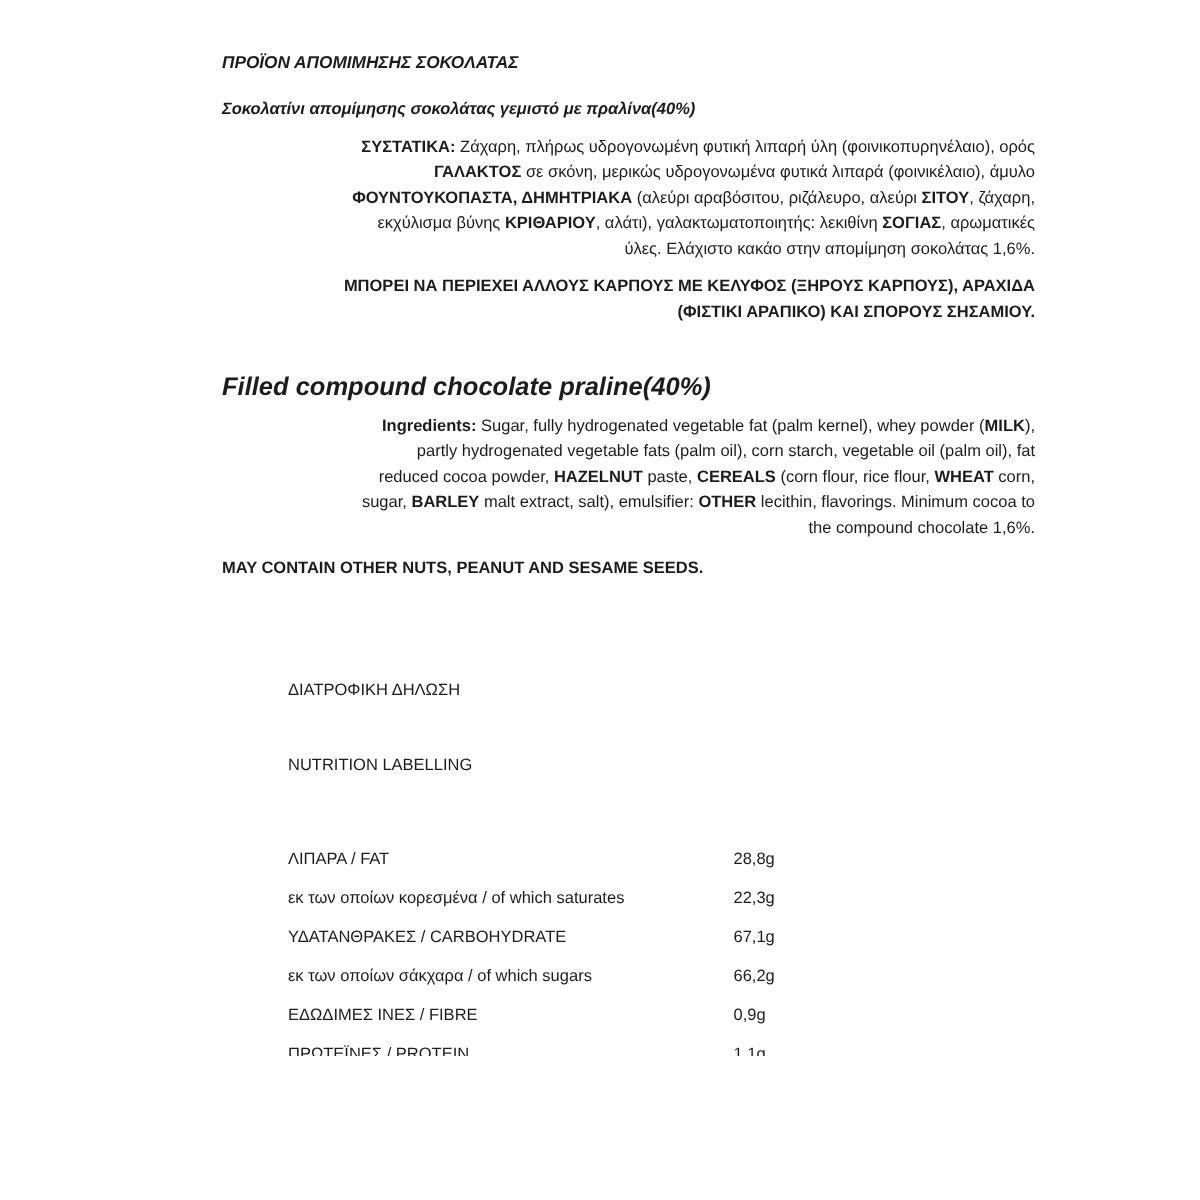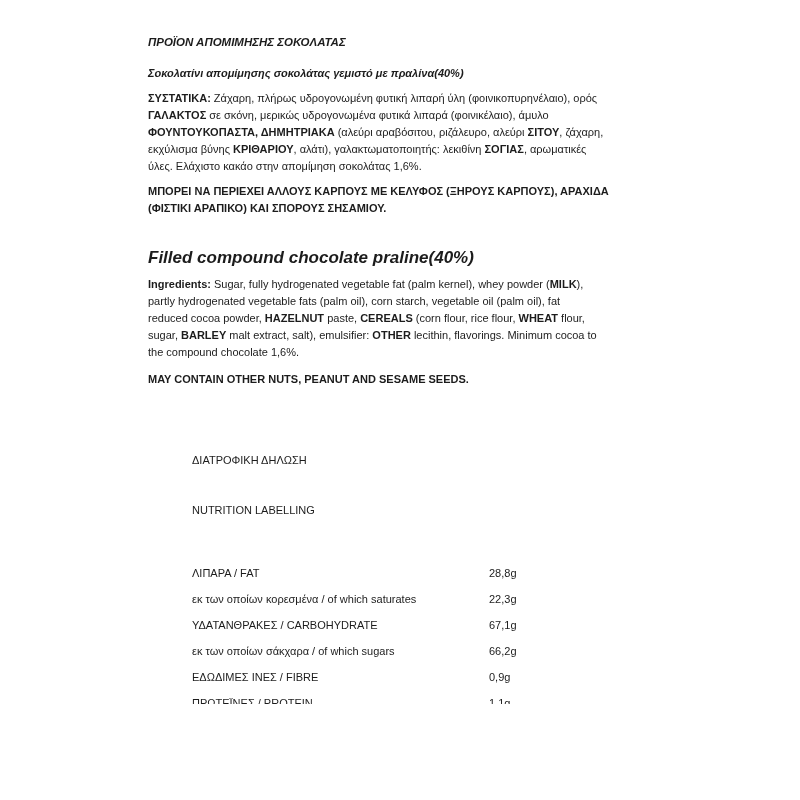--- a/index.html
+++ b/index.html
@@ -12,21 +12,21 @@
   .page {
     box-sizing: border-box;
     width: 800px; height: 704px;
     padding: 34px 110px 0 148px;
     background: #ffffff;
     overflow: hidden;
   }
   .txt { font-size: 11px; line-height: 17px; }
   .b { font-weight: bold; }
   .i { font-style: italic; }
-  .line { white-space: pre; }
+  .line { white-space: pre; text-align: right; }
   .title    { font-size: 11.5px; line-height: 17px; margin: 0 0 14px 0; }
   .subtitle { font-size: 11px;   line-height: 17px; margin: 0 0 8px 0; }
   .para-gr-ing   { margin: 0 0 8px 0; }
   .para-gr-allg  { margin: 0 0 32px 0; }
   .title-en      { font-size: 17px; line-height: 17px; margin: 0 0 10px 0; }
   .para-en-ing   { margin: 0 0 10px 0; }
   .para-en-allg  { margin: 0 0 30px 0; white-space: pre; }
   .ntable { margin: 0; }
   .nrow { display: flex; align-items: flex-start; margin-left: 44px; }
   .nhead { line-height: 16px; margin-bottom: 13px; }
@@ -57,21 +57,21 @@
   <div class="para-gr-allg txt">
       <div class="line"><span class="b">ΜΠΟΡΕΙ ΝΑ ΠΕΡΙΕΧΕΙ ΑΛΛΟΥΣ ΚΑΡΠΟΥΣ ΜΕ ΚΕΛΥΦΟΣ (ΞΗΡΟΥΣ ΚΑΡΠΟΥΣ), ΑΡΑΧΙΔΑ</span></div>
       <div class="line"><span class="b">(ΦΙΣΤΙΚΙ ΑΡΑΠΙΚΟ) ΚΑΙ ΣΠΟΡΟΥΣ ΣΗΣΑΜΙΟΥ.</span></div>
     </div>
 
   <div class="title-en b i txt">Filled compound chocolate praline(40%)</div>
 
   <div class="para-en-ing txt">
       <div class="line"><span class="b">Ingredients:</span><span> Sugar, fully hydrogenated vegetable fat (palm kernel), whey powder (</span><span class="b">MILK</span><span>),</span></div>
       <div class="line"><span>partly hydrogenated vegetable fats (palm oil), corn starch, vegetable oil (palm oil), fat</span></div>
-      <div class="line"><span>reduced cocoa powder, </span><span class="b">HAZELNUT</span><span> paste, </span><span class="b">CEREALS</span><span> (corn flour, rice flour, </span><span class="b">WHEAT</span><span> flour,</span></div>
+      <div class="line"><span>reduced cocoa powder, </span><span class="b">HAZELNUT</span><span> paste, </span><span class="b">CEREALS</span><span> (corn flour, rice flour, </span><span class="b">WHEAT</span><span> corn,</span></div>
       <div class="line"><span>sugar, </span><span class="b">BARLEY</span><span> malt extract, salt), emulsifier: </span><span class="b">OTHER</span><span> lecithin, flavorings. Minimum cocoa to</span></div>
       <div class="line"><span>the compound chocolate 1,6%.</span></div>
     </div>
 
   <div class="para-en-allg b txt">MAY CONTAIN OTHER NUTS, PEANUT AND SESAME SEEDS.</div>
 
   <div class="ntable">
     <div class="nrow nhead">
       <div class="nlabel">
         <div>ΔΙΑΤΡΟΦΙΚΗ ΔΗΛΩΣΗ</div>

